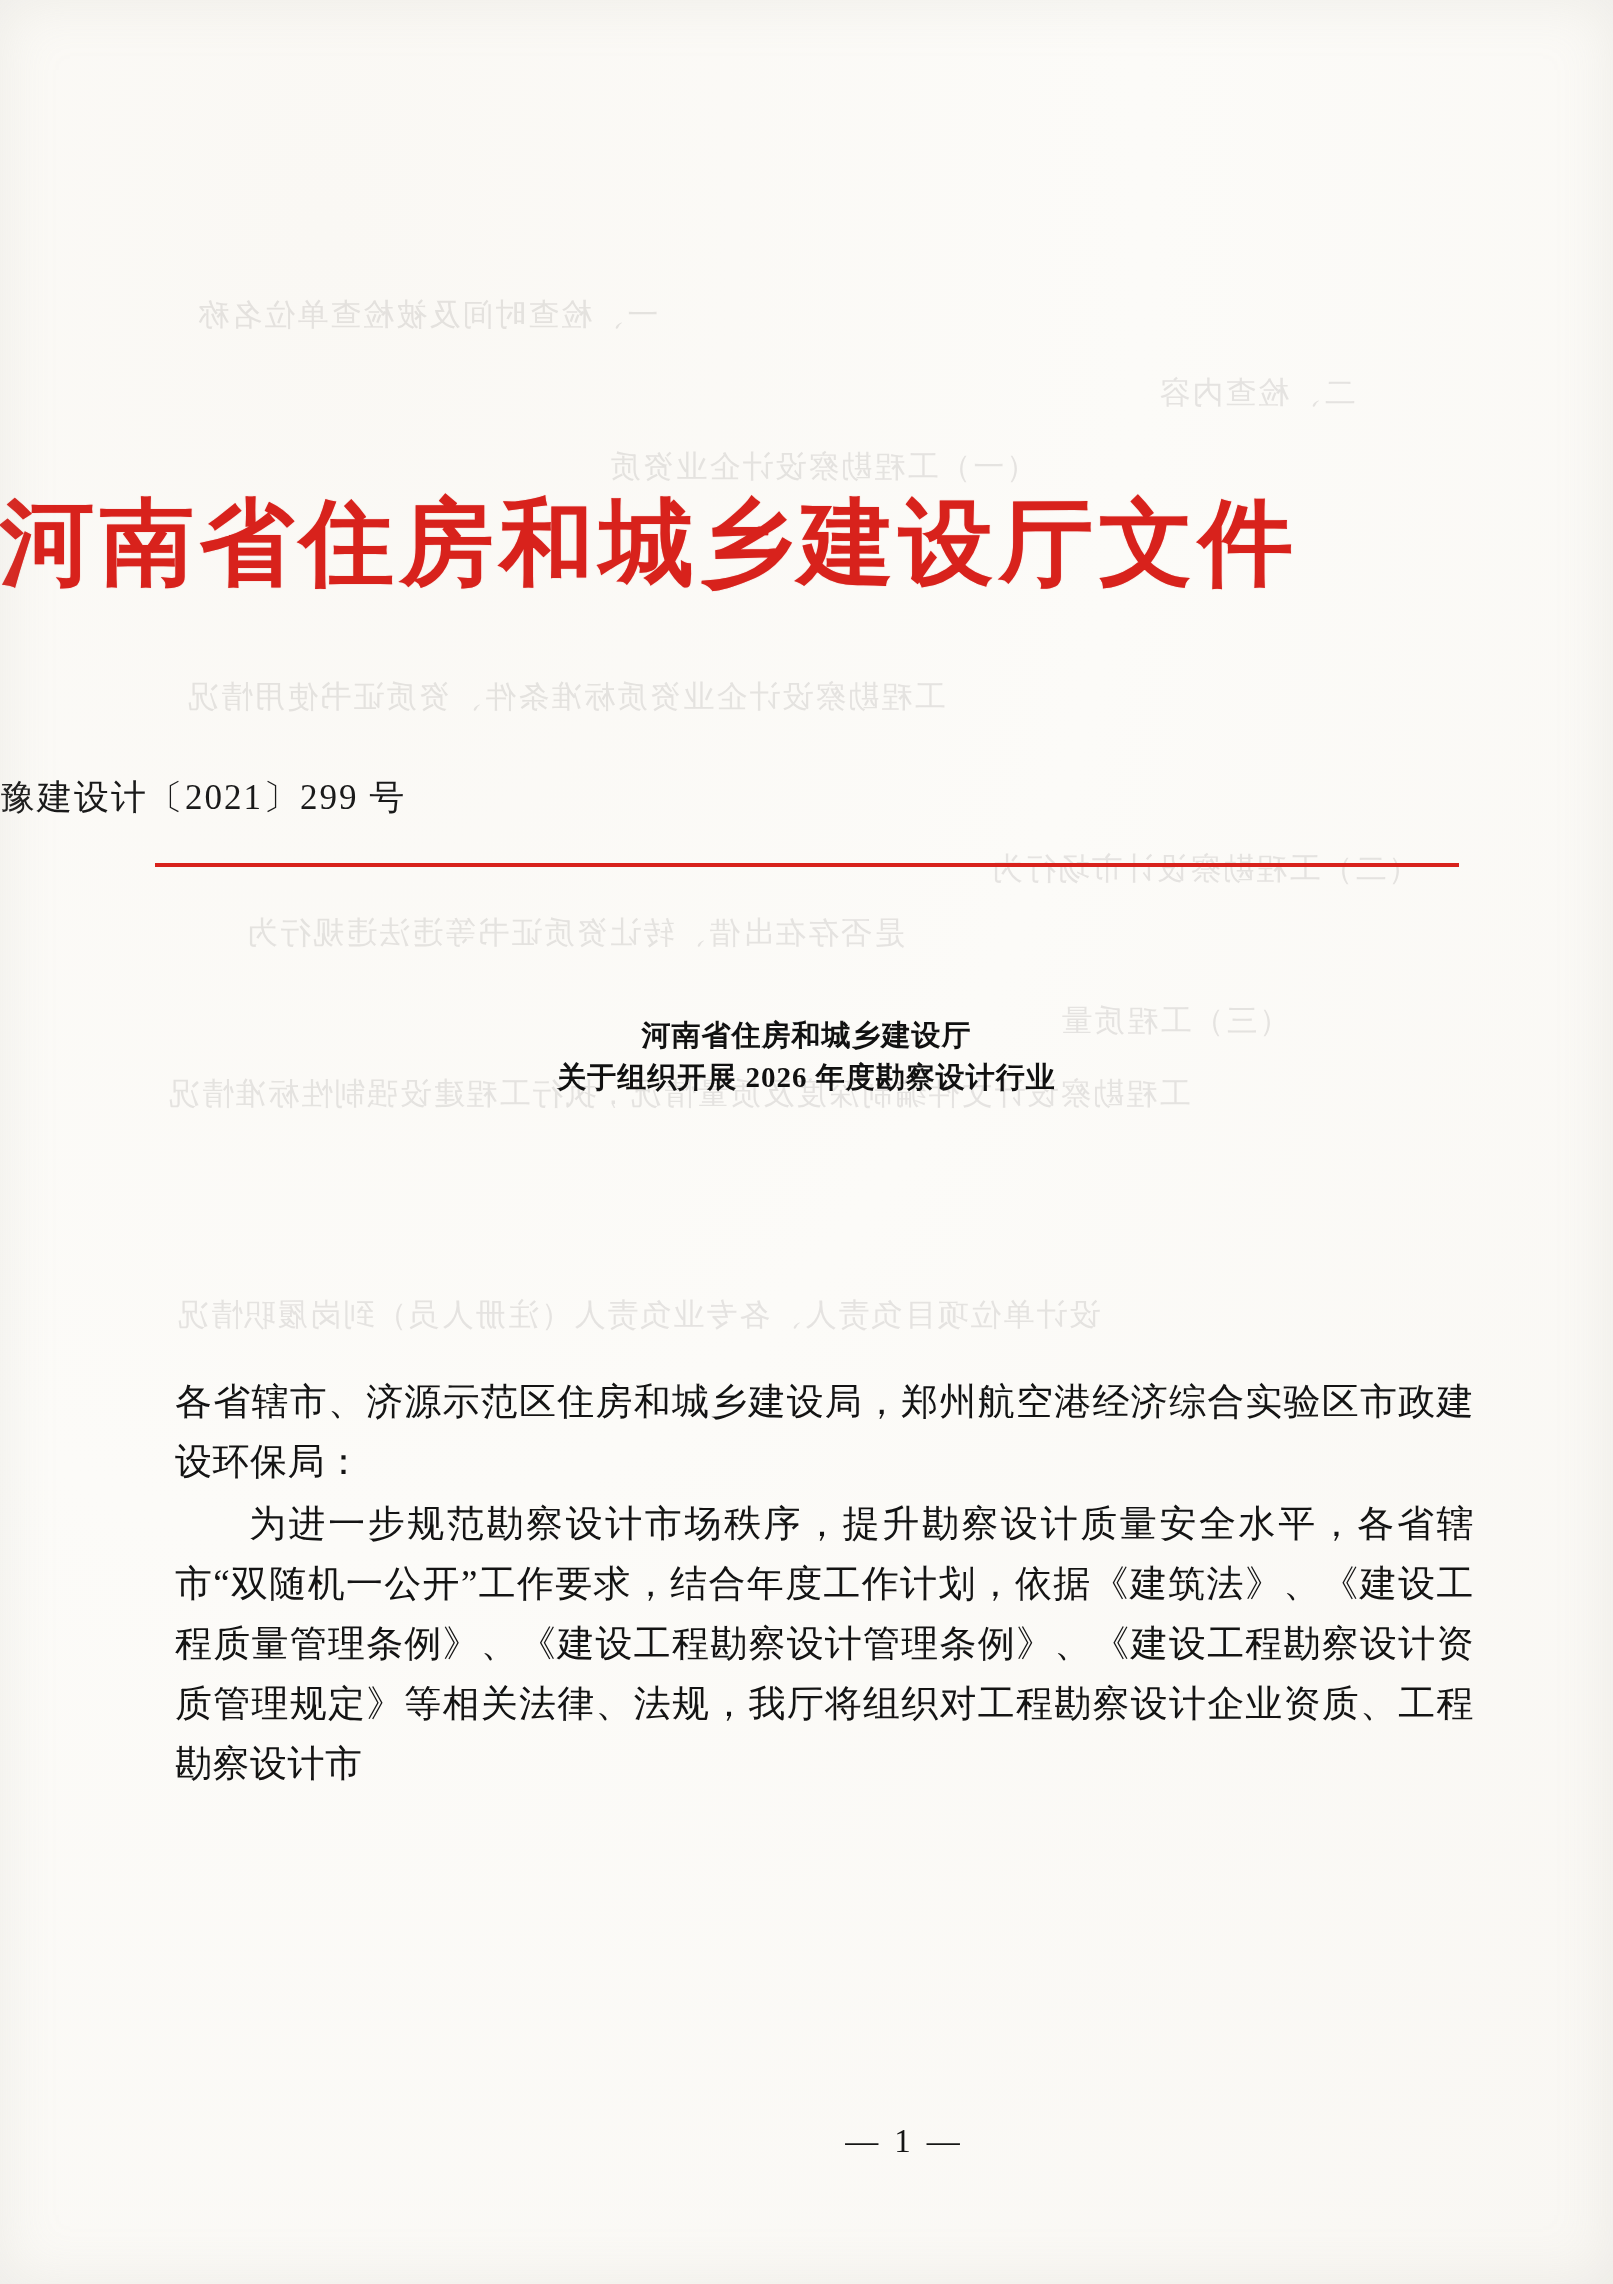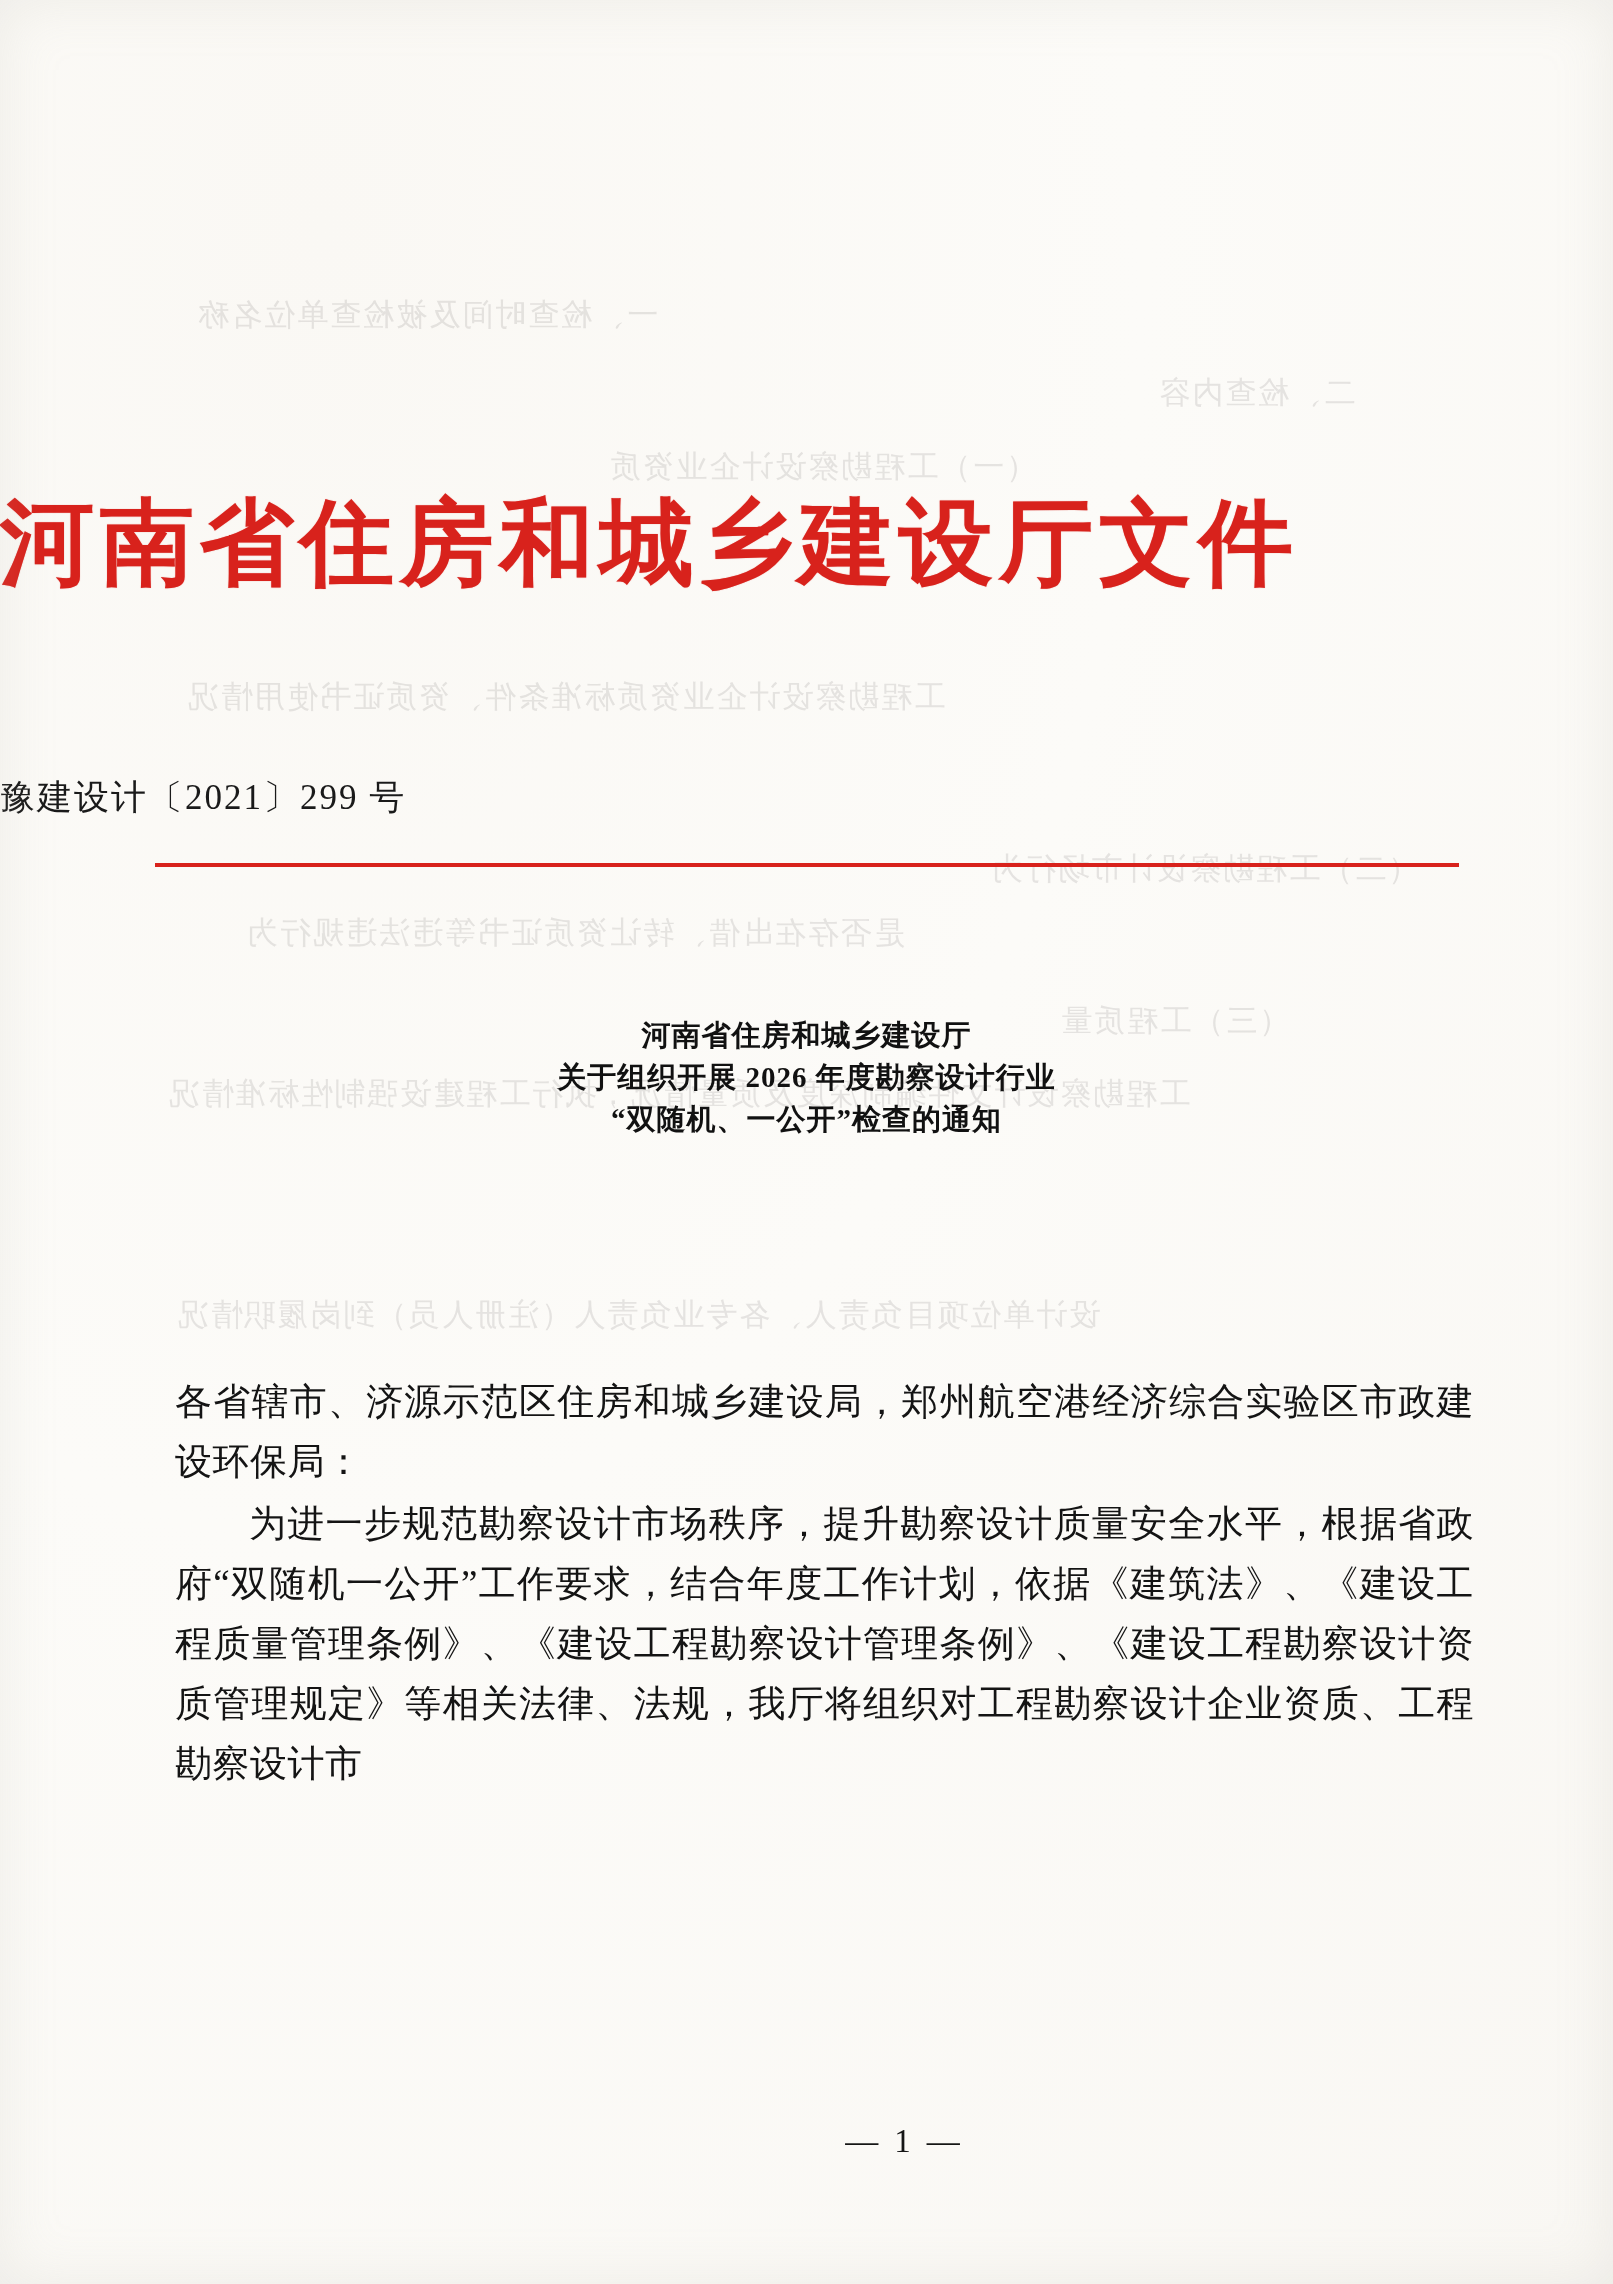--- a/index.html
+++ b/index.html
@@ -150,25 +150,24 @@
 
   <div class="masthead">河南省住房和城乡建设厅文件</div>
 
   <div class="doc-number">豫建设计〔2021〕299 号</div>
 
   <div class="red-rule"></div>
 
   <div class="title-block">
     <span class="title-line">河南省住房和城乡建设厅</span>
     <span class="title-line">关于组织开展 2026 年度勘察设计行业</span>
-    <span class="title-line">“双随机、一公开”检查的通知</span>
   </div>
 
   <div class="body-text">
     <p>各省辖市、济源示范区住房和城乡建设局，郑州航空港经济综合实验区市政建设环保局：</p>
-    <p class="indent">为进一步规范勘察设计市场秩序，提升勘察设计质量安全水平，根据省政府“双随机一公开”工作要求，结合年度工作计划，依据《建筑法》、《建设工程质量管理条例》、《建设工程勘察设计管理条例》、《建设工程勘察设计资质管理规定》等相关法律、法规，我厅将组织对工程勘察设计企业资质、工程勘察设计市</p>
+    <p class="indent">为进一步规范勘察设计市场秩序，提升勘察设计质量安全水平，各省辖市“双随机一公开”工作要求，结合年度工作计划，依据《建筑法》、《建设工程质量管理条例》、《建设工程勘察设计管理条例》、《建设工程勘察设计资质管理规定》等相关法律、法规，我厅将组织对工程勘察设计企业资质、工程勘察设计市</p>
   </div>
 
   <div class="page-number">— 1 —</div>
 
   <div class="edge-shadow"></div>
 </div>
 
 
 </body></html>

